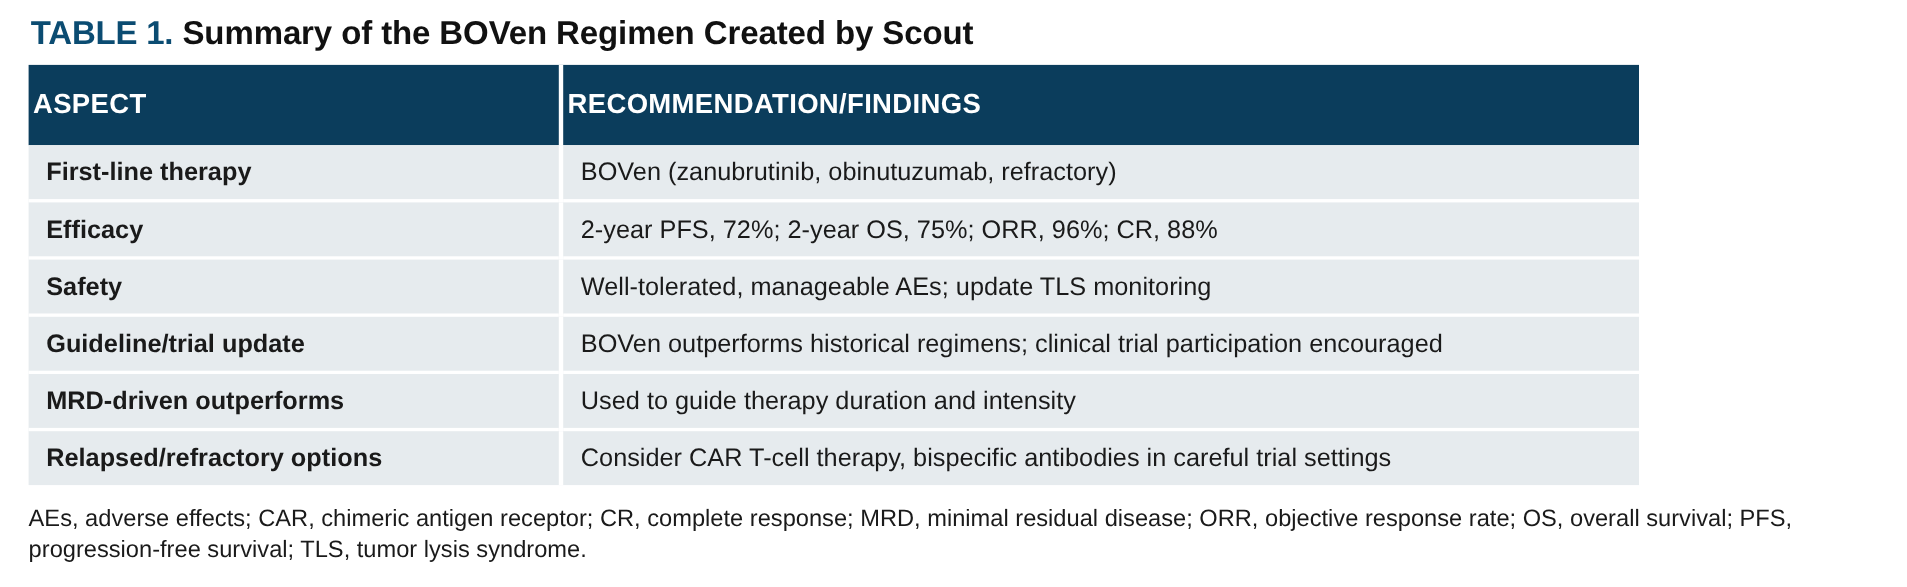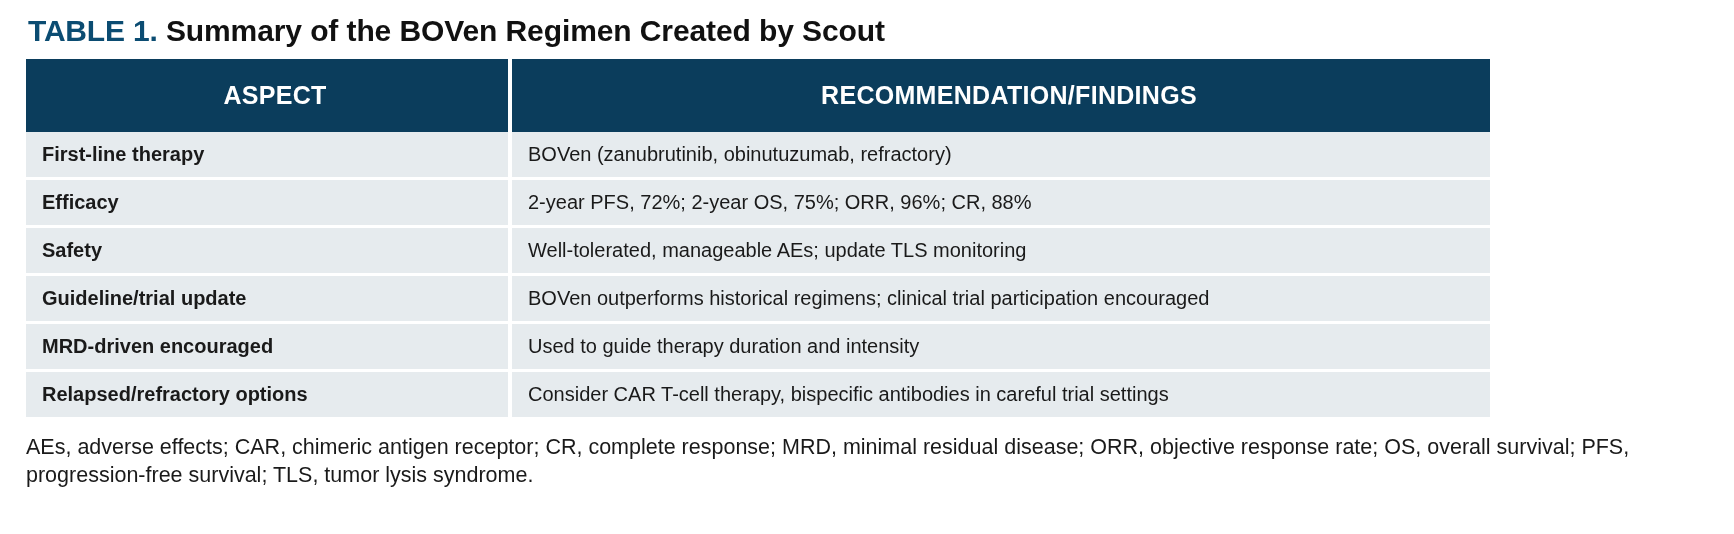--- a/index.html
+++ b/index.html
@@ -35,35 +35,35 @@
     letter-spacing: -0.1px;
   }
   table.summary {
     border-collapse: collapse;
     width: 1464px;
     table-layout: fixed;
   }
   table.summary th {
     background: #0b3d5c;
     color: #ffffff;
-    text-align: center;
+    text-align: left;
     font-size: 25px;
     font-weight: bold;
     letter-spacing: 0.3px;
-    padding: 22px 0 22px 16px;
+    padding: 22px 0 22px 4px;
     vertical-align: middle;
     height: 72px;
     box-sizing: border-box;
     margin-left: 29px;
   }
   table.summary th.col-aspect { width: 484px; border-right: 4px solid #ffffff; }
   table.summary th.col-rec { width: 980px; }
   table.summary td {
     background: #e6ebee;
-    font-size: 20px;
+    font-size: 23px;
     padding: 11px 14px 11px 16px;
     vertical-align: middle;
     border-bottom: 3px solid #ffffff;
     box-sizing: border-box;
   }
   table.summary td.cell-aspect {
     font-weight: bold;
     color: #1a1a1a;
     border-right: 4px solid #ffffff;
     width: 484px;
@@ -109,21 +109,21 @@
       </tr>
       <tr>
         <td class="cell-aspect">Safety</td>
         <td class="cell-rec">Well-tolerated, manageable AEs; update TLS monitoring</td>
       </tr>
       <tr>
         <td class="cell-aspect">Guideline/trial update</td>
         <td class="cell-rec">BOVen outperforms historical regimens; clinical trial participation encouraged</td>
       </tr>
       <tr>
-        <td class="cell-aspect">MRD-driven encouraged</td>
+        <td class="cell-aspect">MRD-driven outperforms</td>
         <td class="cell-rec">Used to guide therapy duration and intensity</td>
       </tr>
       <tr>
         <td class="cell-aspect">Relapsed/refractory options</td>
         <td class="cell-rec">Consider CAR T-cell therapy, bispecific antibodies in careful trial settings</td>
       </tr>
     </tbody>
   </table>
 
   <div class="footnote">AEs, adverse effects; CAR, chimeric antigen receptor; CR, complete response; MRD, minimal residual disease; ORR, objective response rate; OS, overall survival; PFS, progression-free survival; TLS, tumor lysis syndrome.</div>

